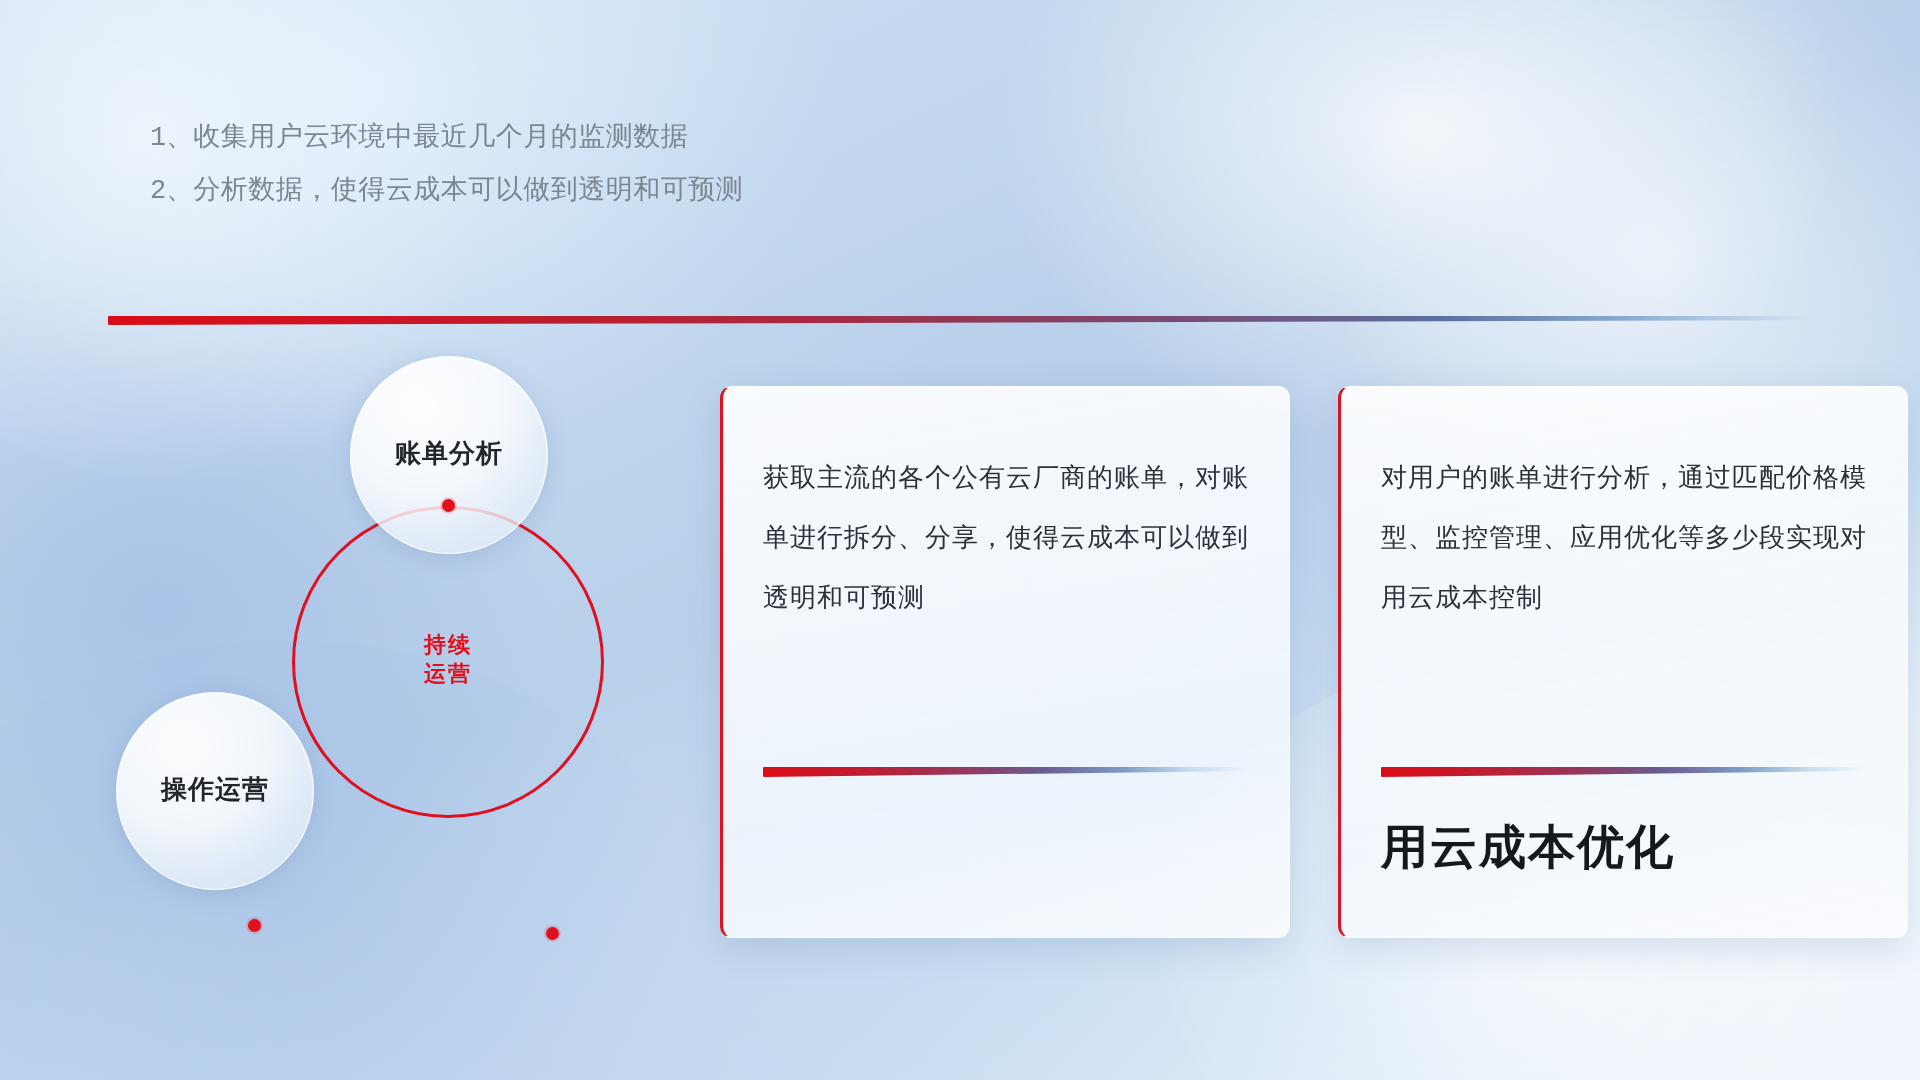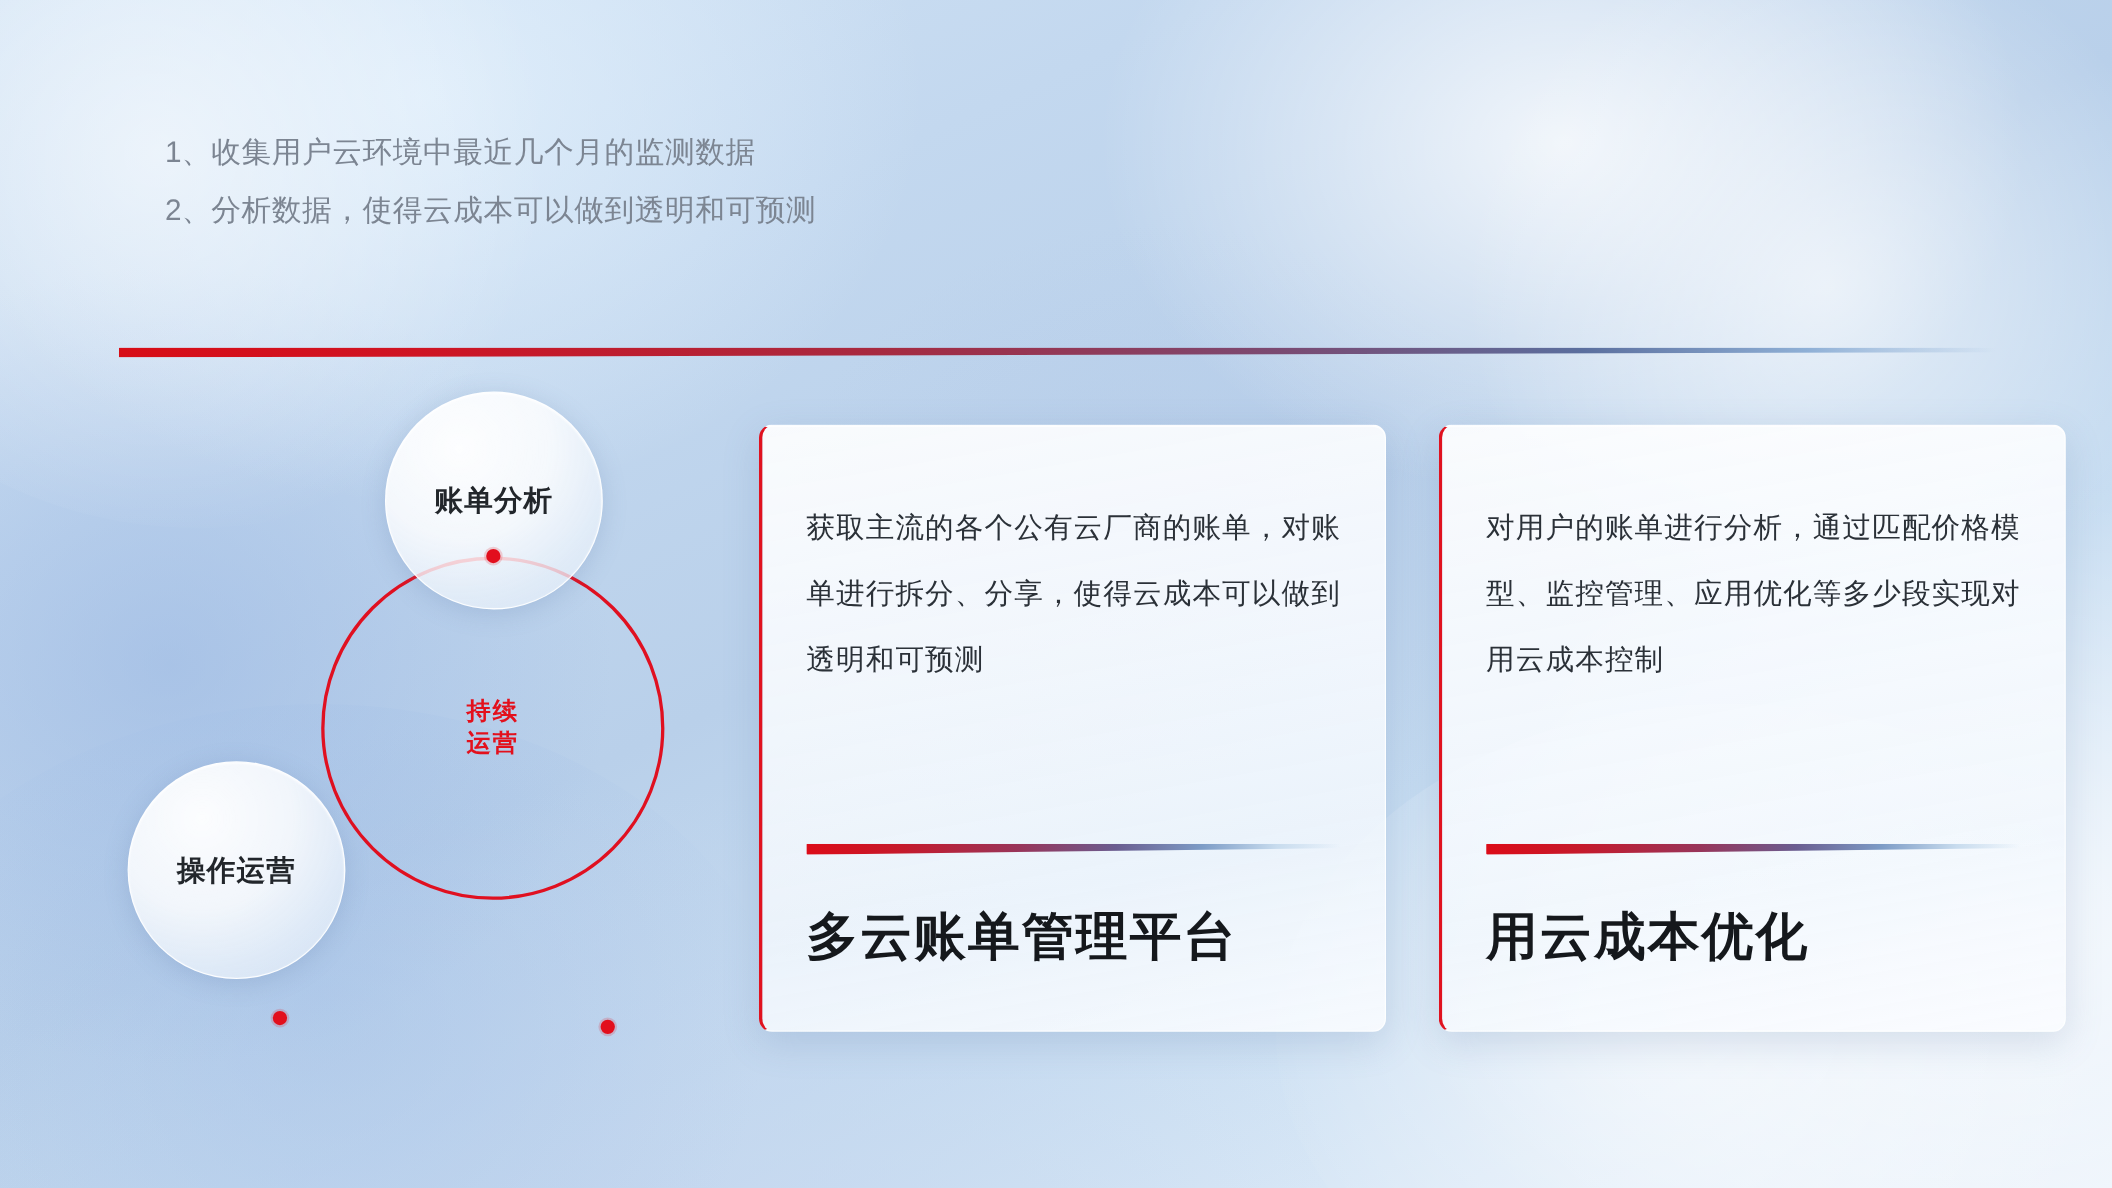--- a/index.html
+++ b/index.html
@@ -12,20 +12,21 @@
   #stage{
     position:relative;width:1920px;height:1080px;overflow:hidden;
     background:
       radial-gradient(ellipse 680px 520px at 74% 12%, rgba(255,255,255,0.78) 0%, rgba(255,255,255,0.0) 62%),
       radial-gradient(ellipse 760px 620px at 20% 8%, rgba(226,240,252,0.85) 0%, rgba(226,240,252,0) 60%),
       radial-gradient(ellipse 620px 560px at 8% 56%, rgba(150,180,225,0.55) 0%, rgba(150,180,225,0) 65%),
       radial-gradient(ellipse 900px 520px at 30% 100%, rgba(196,214,238,0.75) 0%, rgba(196,214,238,0) 70%),
       radial-gradient(ellipse 820px 600px at 95% 78%, rgba(255,255,255,0.70) 0%, rgba(255,255,255,0) 68%),
       radial-gradient(ellipse 500px 420px at 55% 46%, rgba(178,200,232,0.45) 0%, rgba(178,200,232,0) 70%),
       linear-gradient(155deg,#d3e4f5 0%,#c3d8ef 26%,#b9d0ea 48%,#c6dcf1 68%,#dbe9f7 86%,#eaf2fb 100%);
+    font-family: Liberation Mono, monospace;
   }
   
   .blob{position:absolute;border-radius:50%;pointer-events:none;}
   .blob-a{left:-180px;top:-140px;width:720px;height:620px;
     background:radial-gradient(circle at 45% 45%, rgba(255,255,255,0.55), rgba(255,255,255,0) 68%);}
   .blob-b{right:-120px;top:-60px;width:760px;height:640px;
     background:radial-gradient(circle at 50% 50%, rgba(255,255,255,0.62), rgba(255,255,255,0) 66%);}
   .blob-c{left:-140px;bottom:-220px;width:860px;height:660px;
     background:radial-gradient(circle at 50% 40%, rgba(160,190,230,0.45), rgba(160,190,230,0) 70%);}
   .blob-d{right:-60px;bottom:-160px;width:820px;height:600px;
@@ -85,20 +86,21 @@
   
   .card{
     position:absolute;top:386px;width:570px;height:552px;
     border-radius:12px;
     background:linear-gradient(170deg,rgba(255,255,255,0.90) 0%,rgba(250,252,255,0.86) 40%,rgba(243,248,253,0.83) 72%,rgba(250,252,255,0.88) 100%);
     border:1.5px solid rgba(255,255,255,0.85);
     border-left:3px solid #e0121f;
     box-shadow:0 10px 34px rgba(90,120,165,0.20), inset 0 1px 0 rgba(255,255,255,0.9);
     box-sizing:border-box;
     padding:62px 40px 16px 40px;
+    margin-left:30px;
   }
   .card-1{left:690px;}
   .card-2{left:1308px;}
   .card-body{
     color:#2b3138;font-size:26px;line-height:60px;letter-spacing:1px;
     text-align:justify;font-weight:400;
   }
   .card-rule{
     position:absolute;left:40px;right:40px;bottom:160px;height:10px;
     background:linear-gradient(90deg,#dc0c18 0%,#c51a2c 18%,#98355a 40%,#6a5d90 58%,#7d9cc6 74%,#c8dcee 88%,rgba(210,228,244,0) 100%);
@@ -158,21 +160,20 @@
 
     <div class="dot dot-top"></div>
     <div class="dot dot-bl"></div>
     <div class="dot dot-br"></div>
 
   </div>
 
   <div class="card card-1">
     <div class="card-body">获取主流的各个公有云厂商的账单，对账单进行拆分、分享，使得云成本可以做到透明和可预测</div>
     <div class="card-rule"></div>
-    <div class="card-title">多云账单管理平台</div>
   </div>
 
   <div class="card card-2">
     <div class="card-body">对用户的账单进行分析，通过匹配价格模型、监控管理、应用优化等多少段实现对用云成本控制</div>
     <div class="card-rule"></div>
     <div class="card-title">用云成本优化</div>
   </div>
 
 </div>
 

